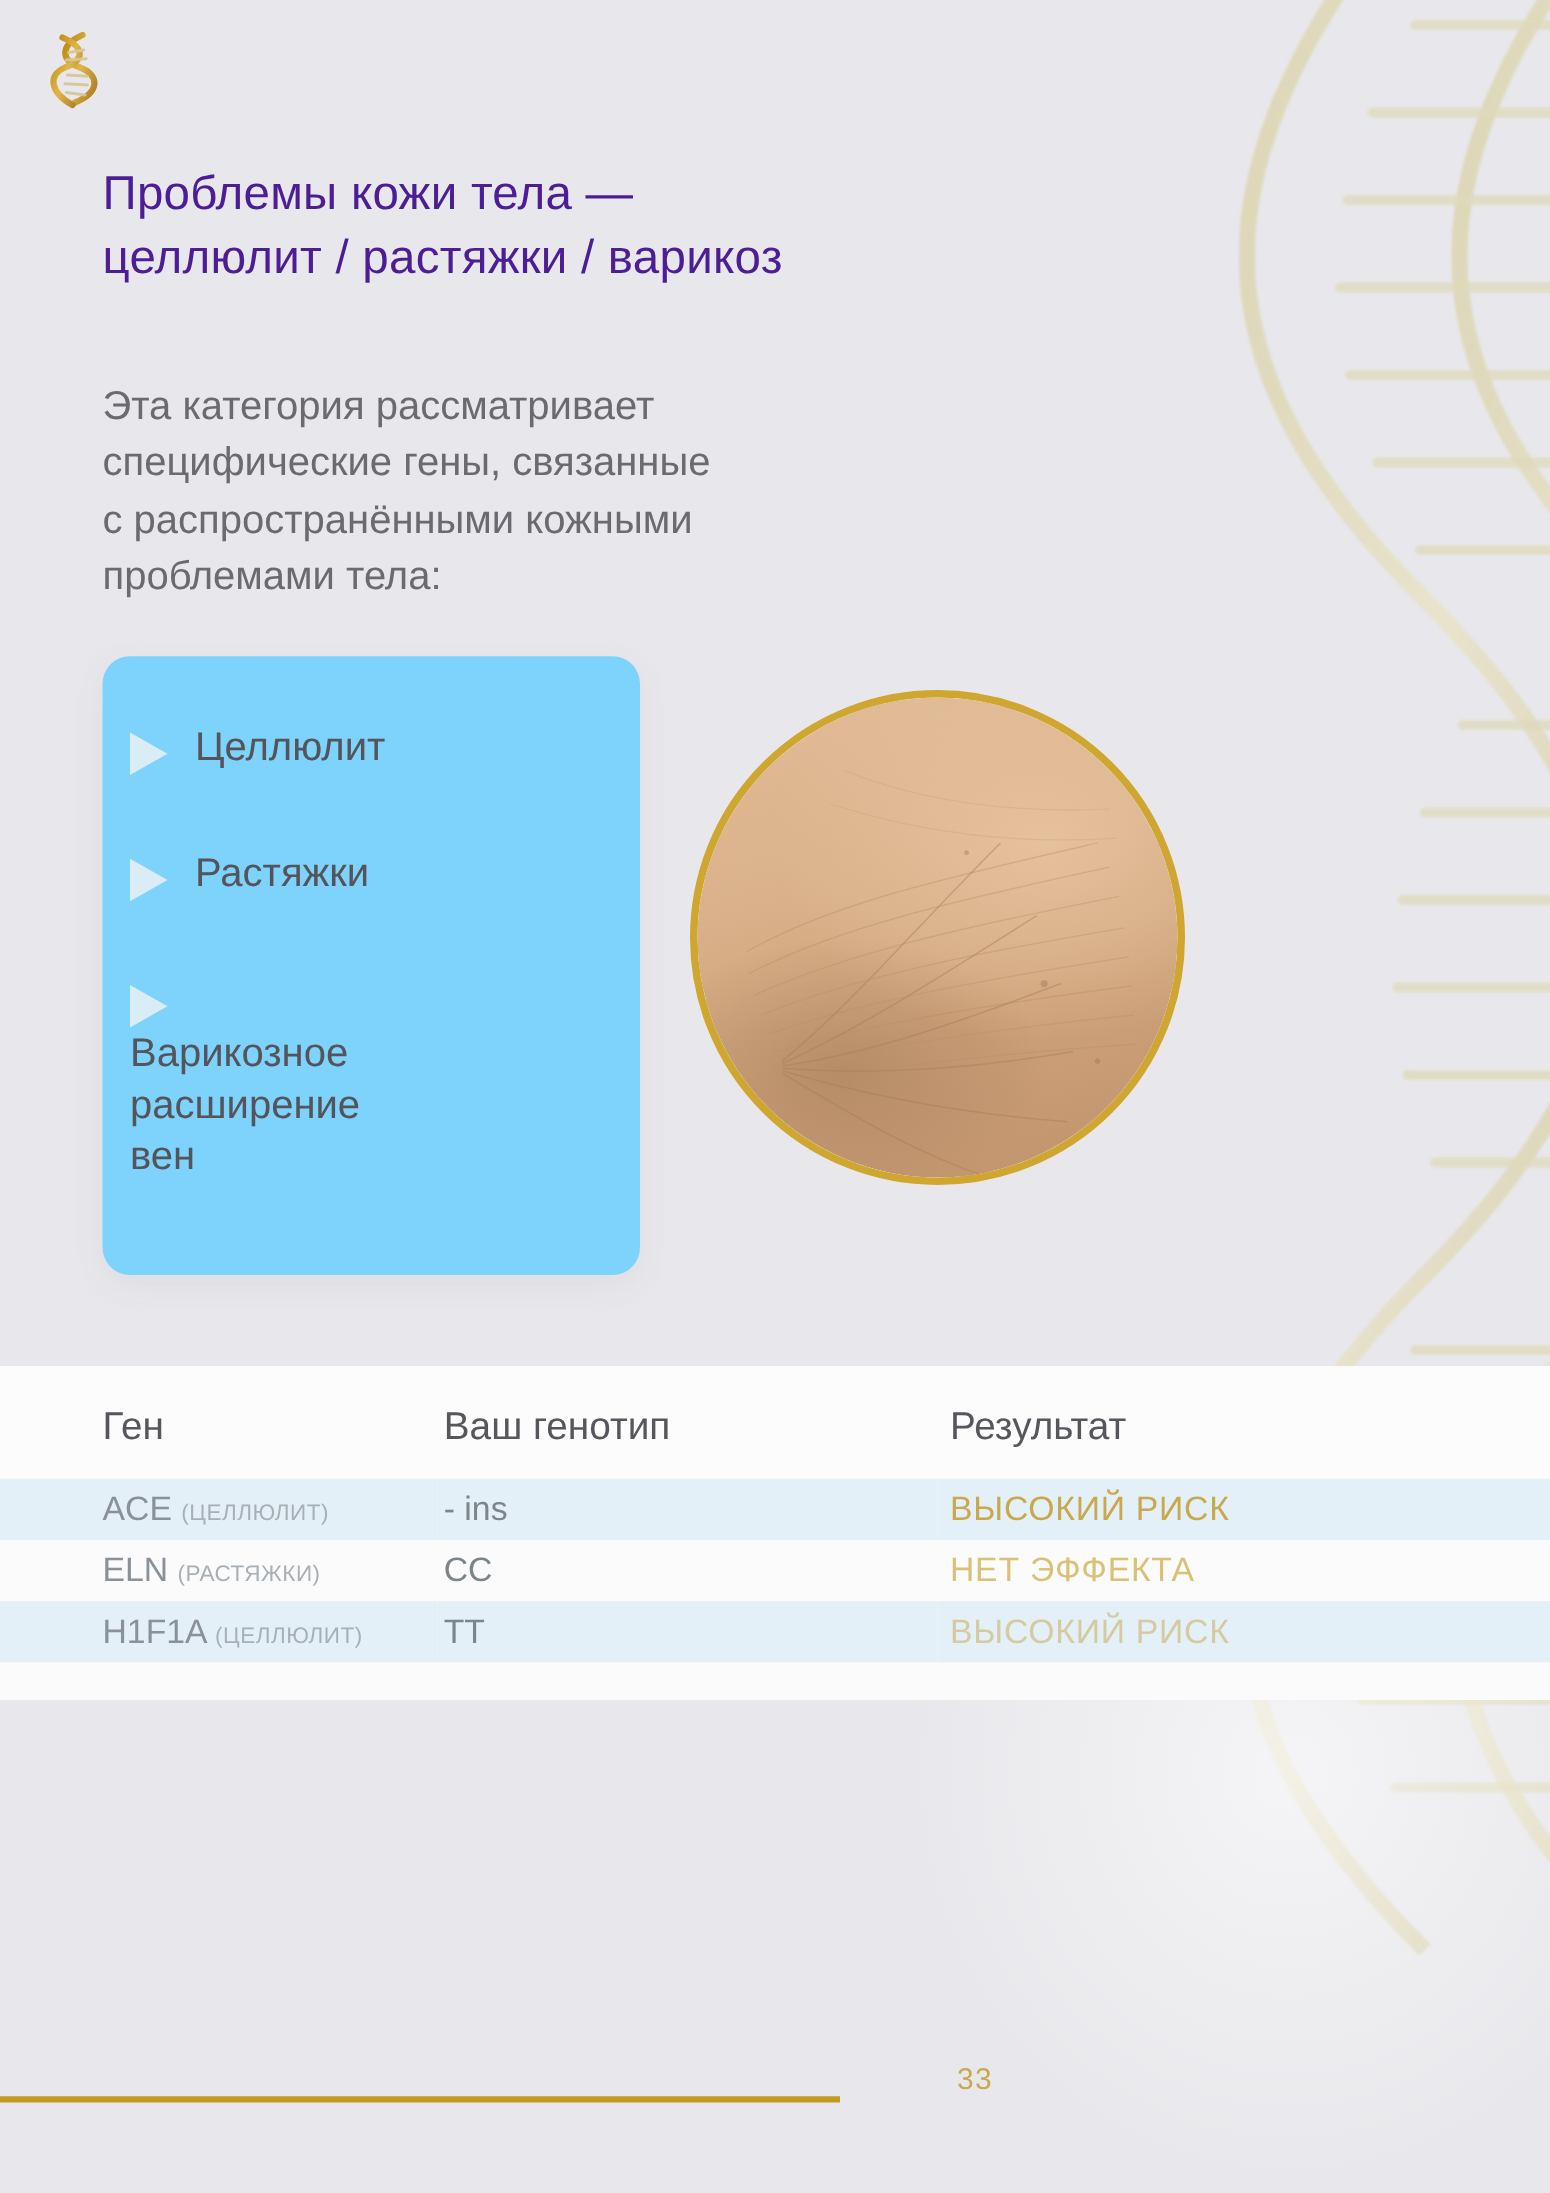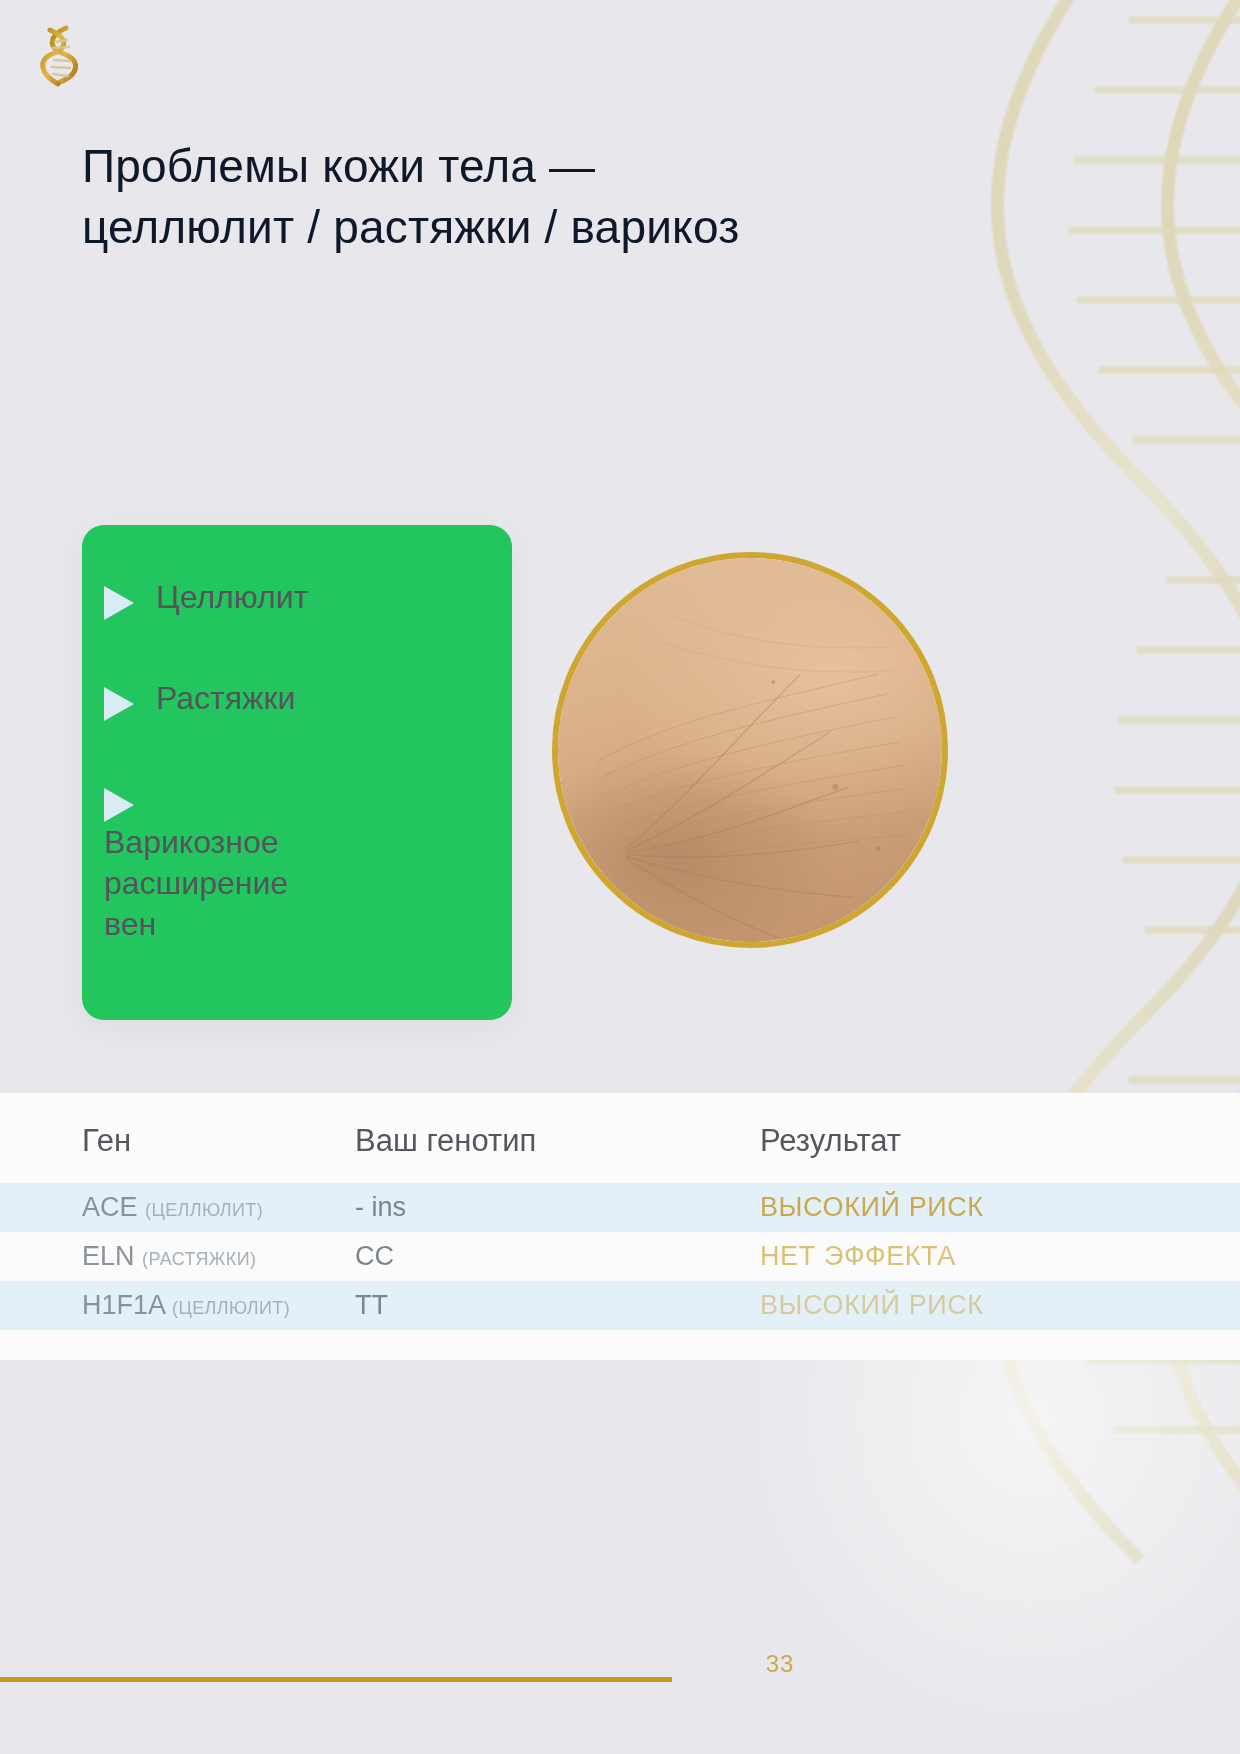--- a/index.html
+++ b/index.html
@@ -33,38 +33,38 @@
   
   .logo{
     position:absolute;left:30px;top:20px;
     width:60px;height:72px;
   }
   .logo svg{width:100%;height:100%;display:block;}
 
   
   .title{
     position:absolute;left:82px;top:105px;width:860px;
-    font-size:46px;line-height:1.33;
+    font-size:38px;line-height:1.33;
     font-weight:300;letter-spacing:.2px;
-    color:#0f172a;
+    color:#4c1d95;
     white-space:pre-line;
   }
   .lede{
     position:absolute;left:82px;top:270px;width:700px;
     font-size:32px;line-height:1.42;
     font-weight:300;
     color:#6a6a70;
     white-space:pre-line;
   }
 
   
   .card{
     position:absolute;left:82px;top:525px;
     width:430px;height:495px;
-    background:#22c55e;
+    background:#7dd3fc;
     border-radius:22px;
     box-shadow:0 8px 26px rgba(80,80,95,.07);
   }
   .bullets{
     position:absolute;left:22px;top:52px;right:18px;
   }
   .bullet{
     display:flex;align-items:flex-start;
     margin-bottom:58px;
   }
@@ -216,20 +216,24 @@
         <line x1="23" y1="28" x2="39" y2="27"></line>
         <line x1="24" y1="40" x2="40" y2="41"></line>
         <line x1="22" y1="47" x2="40" y2="48"></line>
         <line x1="23" y1="54" x2="38" y2="56"></line>
       </g>
     </svg>
   </div>
 
   <h1 class="title">Проблемы кожи тела —
 целлюлит / растяжки / варикоз</h1>
+  <p class="lede">Эта категория рассматривает
+специфические гены, связанные
+с распространёнными кожными
+проблемами тела:</p>
 
   <div class="card">
     <div class="bullets">
       <div class="bullet">
         <span class="tri" style="border-left-color: rgb(218, 236, 245);"></span>
         <span class="bullet-label">Целлюлит</span>
       </div>
       <div class="bullet">
         <span class="tri" style="border-left-color: rgb(218, 236, 245);"></span>
         <span class="bullet-label">Растяжки</span>

